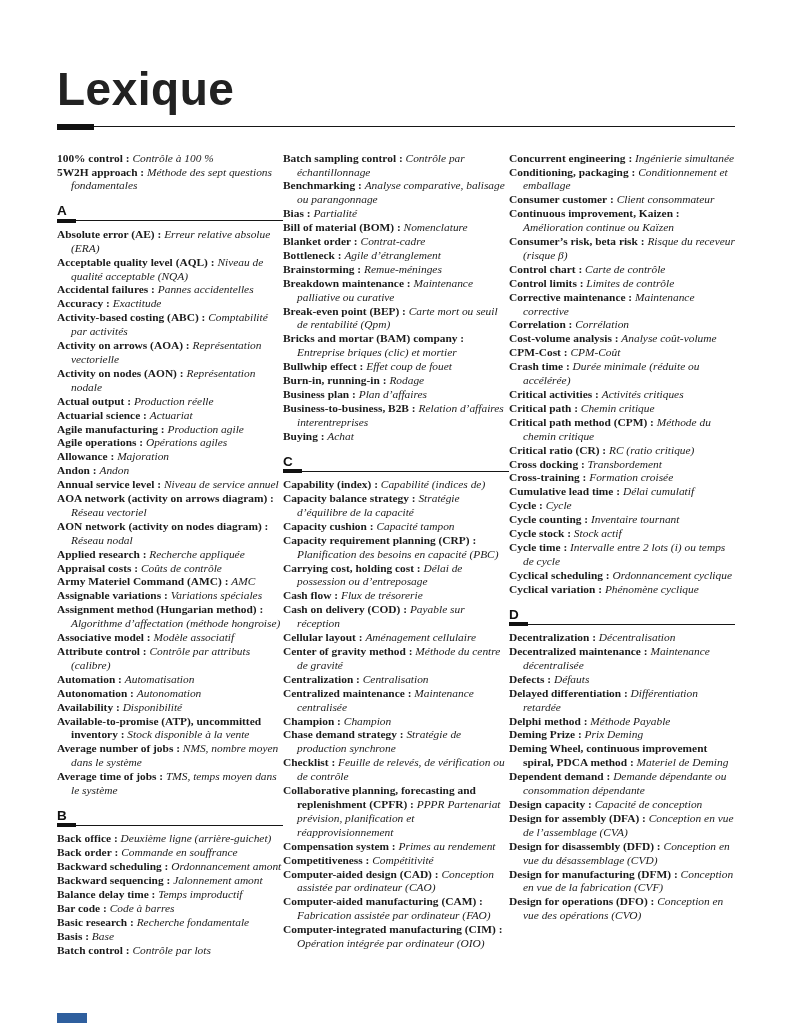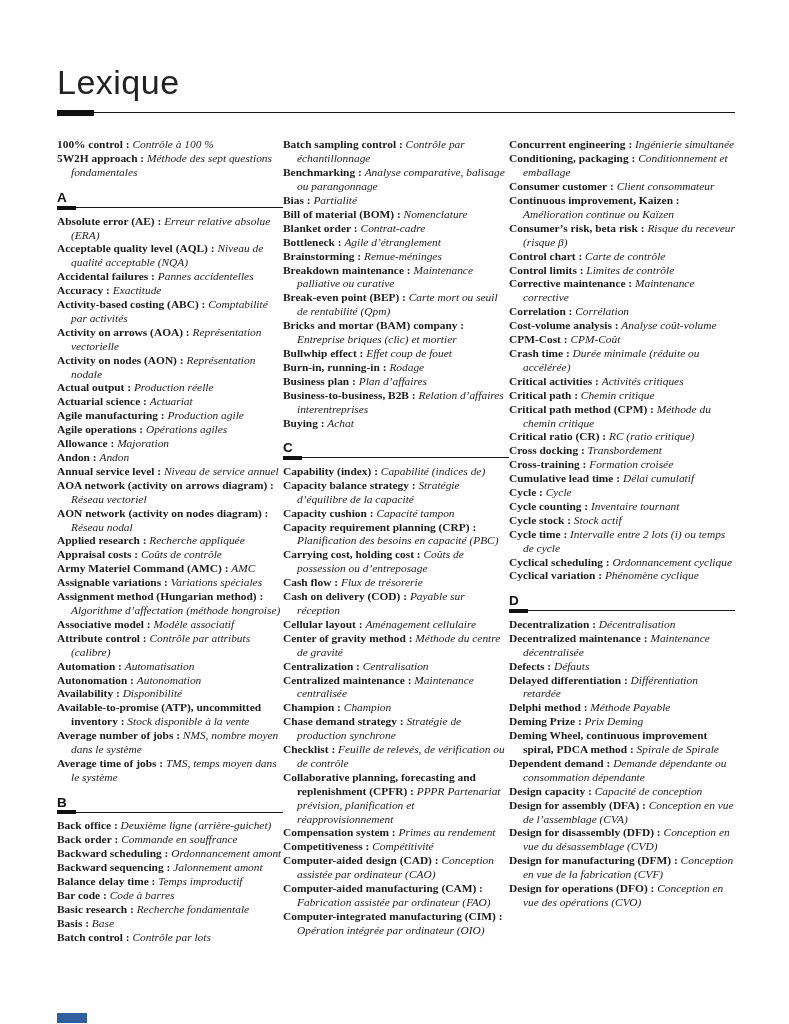--- a/index.html
+++ b/index.html
@@ -3,22 +3,22 @@
 <meta charset="utf-8">
 <style>
   html,body{margin:0;padding:0;background:#ffffff;}
   body{
     width:789px;height:1024px;overflow:hidden;position:relative;
     font-family:"Liberation Serif", serif;color:#1b1b1b;
     -webkit-font-smoothing:antialiased;
   }
   .page{position:absolute;left:57px;top:64px;width:678px;}
   .page-title{
-    font-family:"Liberation Sans", sans-serif;font-weight:400;
-    font-size:34px;letter-spacing:0.5px;color:#222;line-height:1.1;margin:0;
+    font-family:"Liberation Sans", sans-serif;font-weight:700;
+    font-size:46px;letter-spacing:0.5px;color:#222;line-height:1.1;margin:0;
   }
   .title-rule{position:relative;margin-top:9px;height:7px;}
   .title-rule .thin{position:absolute;left:0;right:0;top:2px;height:0;border-top:1.4px solid #161616;}
   .title-rule .thick{position:absolute;left:0;top:0;width:37px;height:6px;background:#111;}
   .columns{display:flex;margin-top:21px;}
   .col{flex:1 1 0;min-width:0;}
   .entry{
     margin:0;font-size:11.4px;line-height:13.9px;
     padding-left:14px;text-indent:-14px;
   }
@@ -112,21 +112,21 @@
         <p class="entry"><span class="term">Business-to-business, B2B&nbsp;:</span> <span class="tr">Relation d’affaires interentreprises</span></p>
         <p class="entry"><span class="term">Buying&nbsp;:</span> <span class="tr">Achat</span></p>
         <div class="group-header">
           <span class="group-letter">C</span>
           <span class="group-rule"></span>
         </div>
         <p class="entry"><span class="term">Capability (index)&nbsp;:</span> <span class="tr">Capabilité (indices de)</span></p>
         <p class="entry"><span class="term">Capacity balance strategy&nbsp;:</span> <span class="tr">Stratégie d’équilibre de la capacité</span></p>
         <p class="entry"><span class="term">Capacity cushion&nbsp;:</span> <span class="tr">Capacité tampon</span></p>
         <p class="entry"><span class="term">Capacity requirement planning (CRP)&nbsp;:</span> <span class="tr">Planification des besoins en capacité (PBC)</span></p>
-        <p class="entry"><span class="term">Carrying cost, holding cost&nbsp;:</span> <span class="tr">Coûts de possession ou d’entreposage</span></p>
+        <p class="entry"><span class="term">Carrying cost, holding cost&nbsp;:</span> <span class="tr">Délai de possession ou d’entreposage</span></p>
         <p class="entry"><span class="term">Cash flow&nbsp;:</span> <span class="tr">Flux de trésorerie</span></p>
         <p class="entry"><span class="term">Cash on delivery (COD)&nbsp;:</span> <span class="tr">Payable sur réception</span></p>
         <p class="entry"><span class="term">Cellular layout&nbsp;:</span> <span class="tr">Aménagement cellulaire</span></p>
         <p class="entry"><span class="term">Center of gravity method&nbsp;:</span> <span class="tr">Méthode du centre de gravité</span></p>
         <p class="entry"><span class="term">Centralization&nbsp;:</span> <span class="tr">Centralisation</span></p>
         <p class="entry"><span class="term">Centralized maintenance&nbsp;:</span> <span class="tr">Maintenance centralisée</span></p>
         <p class="entry"><span class="term">Champion&nbsp;:</span> <span class="tr">Champion</span></p>
         <p class="entry"><span class="term">Chase demand strategy&nbsp;:</span> <span class="tr">Stratégie de production synchrone</span></p>
         <p class="entry"><span class="term">Checklist&nbsp;:</span> <span class="tr">Feuille de relevés, de vérification ou de contrôle</span></p>
         <p class="entry"><span class="term">Collaborative planning, forecasting and replenishment (CPFR)&nbsp;:</span> <span class="tr">PPPR Partenariat prévision, planification et réapprovisionnement</span></p>
@@ -165,21 +165,21 @@
         <div class="group-header">
           <span class="group-letter">D</span>
           <span class="group-rule"></span>
         </div>
         <p class="entry"><span class="term">Decentralization&nbsp;:</span> <span class="tr">Décentralisation</span></p>
         <p class="entry"><span class="term">Decentralized maintenance&nbsp;:</span> <span class="tr">Maintenance décentralisée</span></p>
         <p class="entry"><span class="term">Defects&nbsp;:</span> <span class="tr">Défauts</span></p>
         <p class="entry"><span class="term">Delayed differentiation&nbsp;:</span> <span class="tr">Différentiation retardée</span></p>
         <p class="entry"><span class="term">Delphi method&nbsp;:</span> <span class="tr">Méthode Payable</span></p>
         <p class="entry"><span class="term">Deming Prize&nbsp;:</span> <span class="tr">Prix Deming</span></p>
-        <p class="entry"><span class="term">Deming Wheel, continuous improvement spiral, PDCA method&nbsp;:</span> <span class="tr">Spirale de Spirale</span></p>
+        <p class="entry"><span class="term">Deming Wheel, continuous improvement spiral, PDCA method&nbsp;:</span> <span class="tr">Materiel de Deming</span></p>
         <p class="entry"><span class="term">Dependent demand&nbsp;:</span> <span class="tr">Demande dépendante ou consommation dépendante</span></p>
         <p class="entry"><span class="term">Design capacity&nbsp;:</span> <span class="tr">Capacité de conception</span></p>
         <p class="entry"><span class="term">Design for assembly (DFA)&nbsp;:</span> <span class="tr">Conception en vue de l’assemblage (CVA)</span></p>
         <p class="entry"><span class="term">Design for disassembly (DFD)&nbsp;:</span> <span class="tr">Conception en vue du désassemblage (CVD)</span></p>
         <p class="entry"><span class="term">Design for manufacturing (DFM)&nbsp;:</span> <span class="tr">Conception en vue de la fabrication (CVF)</span></p>
         <p class="entry"><span class="term">Design for operations (DFO)&nbsp;:</span> <span class="tr">Conception en vue des opérations (CVO)</span></p>
       </div>
     </div>
 </div>
 <div class="page-tab" id="page-tab" style="background: rgb(47, 95, 158);"></div>

